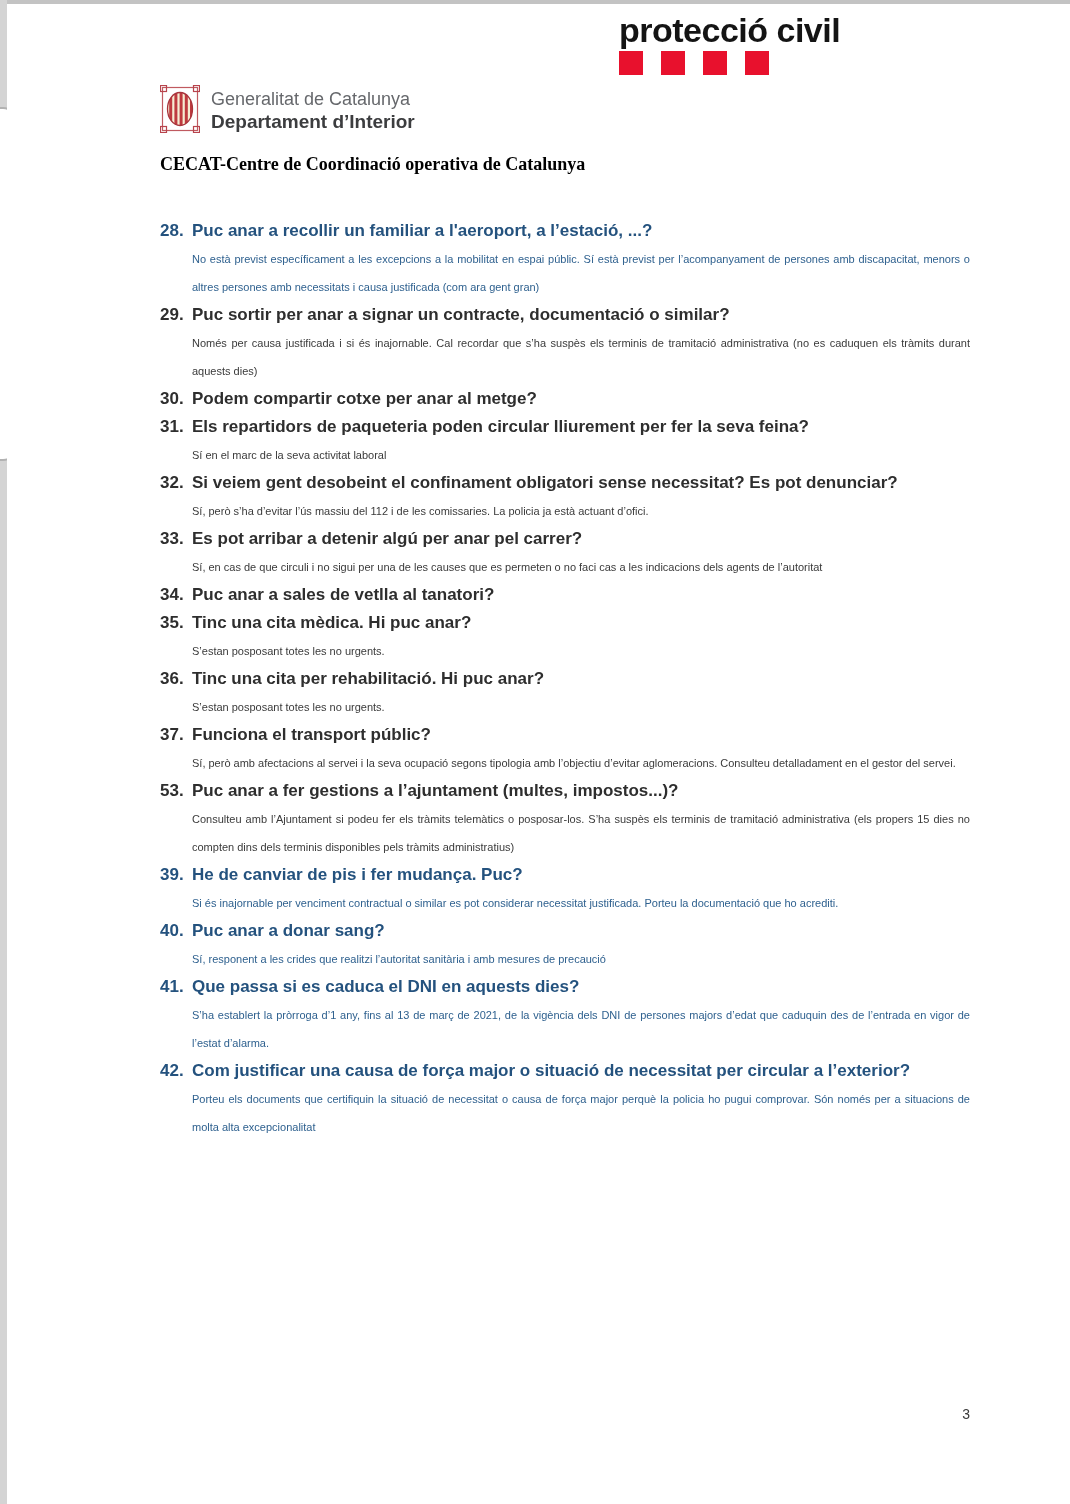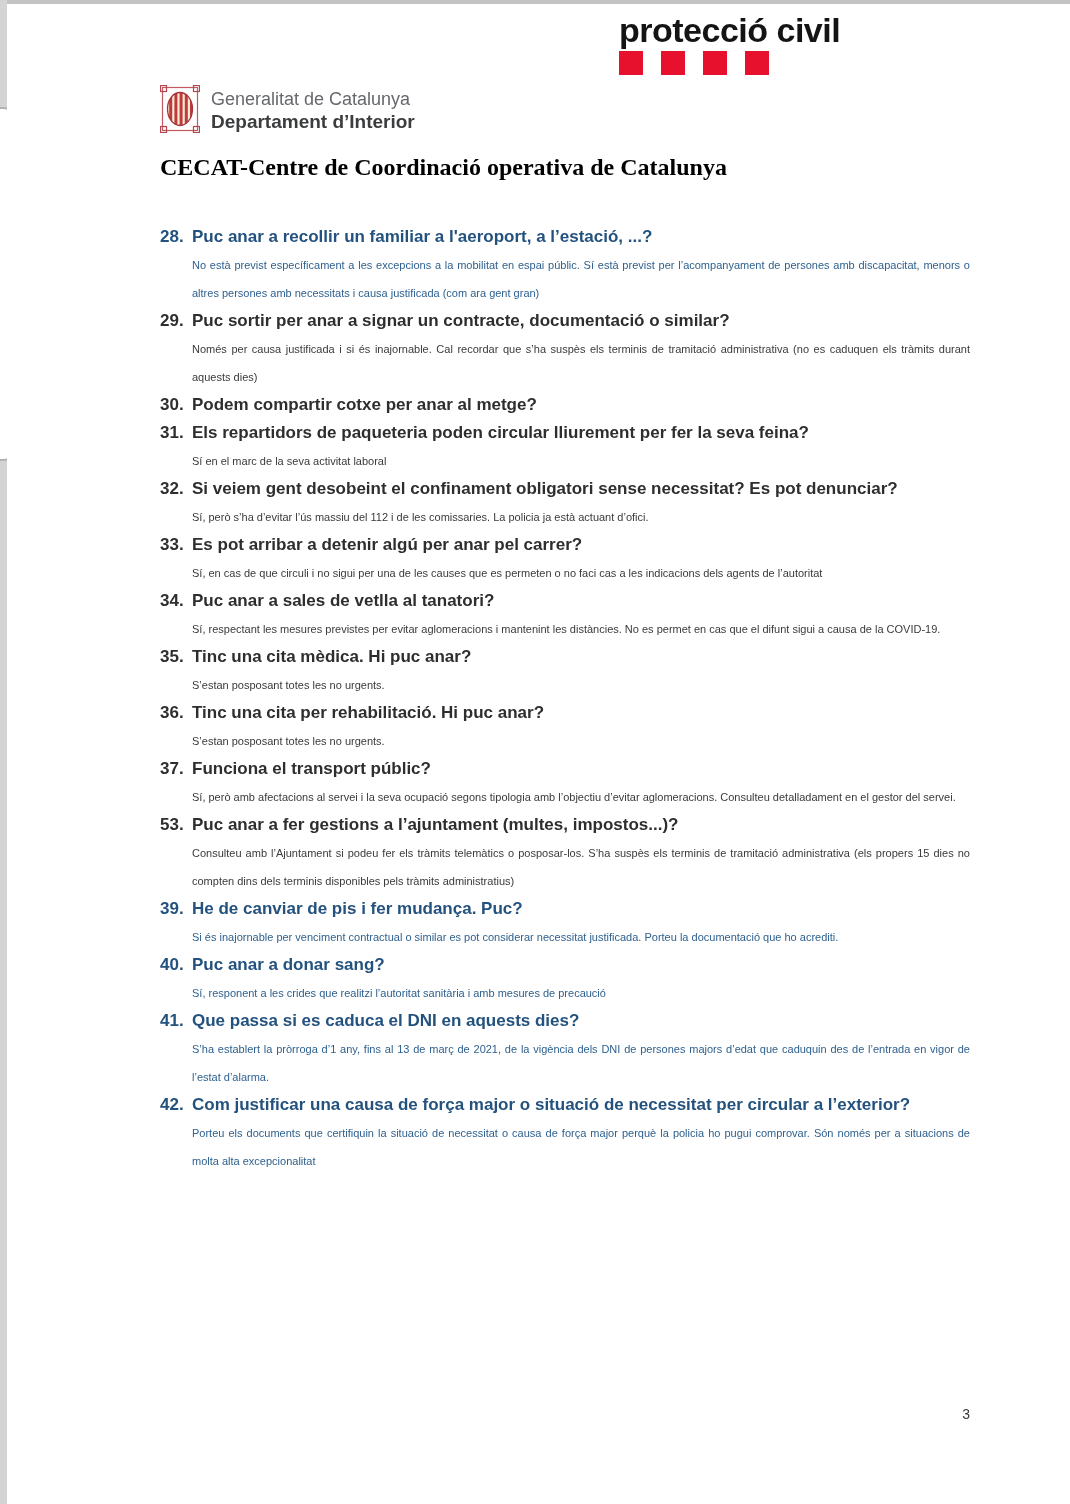--- a/index.html
+++ b/index.html
@@ -28,21 +28,21 @@
   }
 
   
   .gencat { display:flex; align-items:flex-start; gap:11px; }
   .gencat-text { padding-top:3px; }
   .gencat-line1 { font-size:18px; color:#66686c; line-height:22px; }
   .gencat-line2 { font-size:19px; color:#3c3d3f; font-weight:bold; line-height:23px;text-align:right; }
   .cecat {
     margin-top:17px;
     font-family:"Liberation Serif", serif;
-    font-weight:bold; font-size:24px; color:#000000;
+    font-weight:bold; font-size:18px; color:#000000;
   }
 
   .pc { position:absolute; left:612px; top:12px; }
   .pc-text { font-size:34px; font-weight:bold; color:#141414; letter-spacing:-0.5px; line-height:28px; }
   .pc-squares { display:flex; gap:18px; margin-top:7px; }
   .pc-squares .sq { width:24px; height:24px; background:var(--accent_red, #e8112d); }
 
   
   .faq { margin-top:42px; }
   .faq-item .q {
@@ -153,21 +153,20 @@
           <span class="num">33.</span>
           <span>Es pot arribar a detenir algú per anar pel carrer?</span>
         </div>
         <div class="a">Sí, en cas de que circuli i no sigui per una de les causes que es permeten o no faci cas a les indicacions dels agents de l’autoritat</div>
       </div>
       <div class="faq-item tone-dark">
         <div class="q">
           <span class="num">34.</span>
           <span>Puc anar a sales de vetlla al tanatori?</span>
         </div>
-        <div class="a">Sí, respectant les mesures previstes per evitar aglomeracions i mantenint les distàncies. No es permet en cas que el difunt sigui a causa de la COVID-19.</div>
       </div>
       <div class="faq-item tone-dark">
         <div class="q">
           <span class="num">35.</span>
           <span>Tinc una cita mèdica. Hi puc anar?</span>
         </div>
         <div class="a">S’estan posposant totes les no urgents.</div>
       </div>
       <div class="faq-item tone-dark">
         <div class="q">

